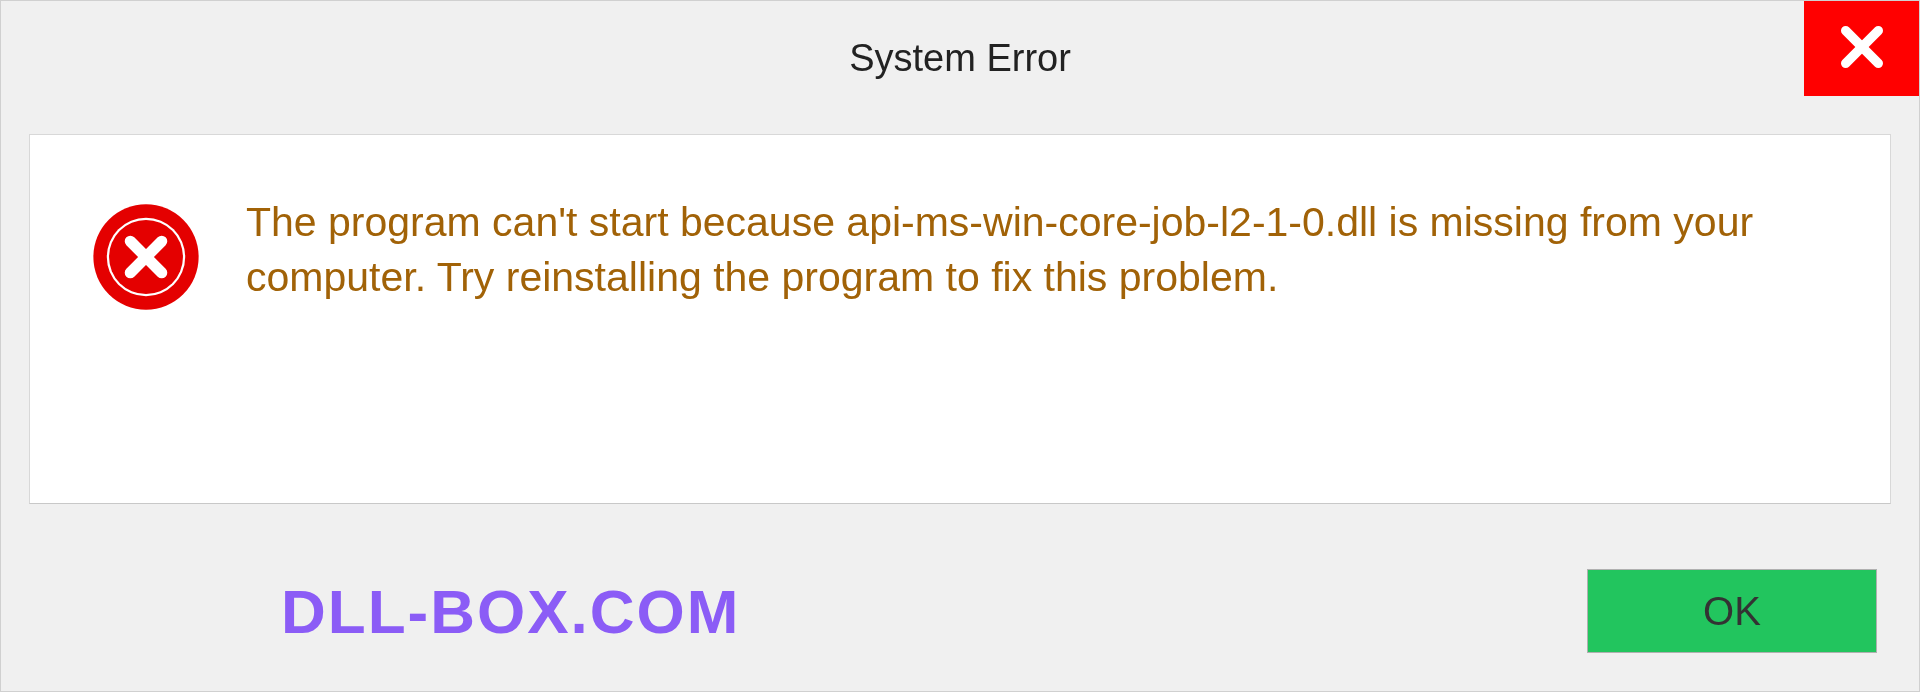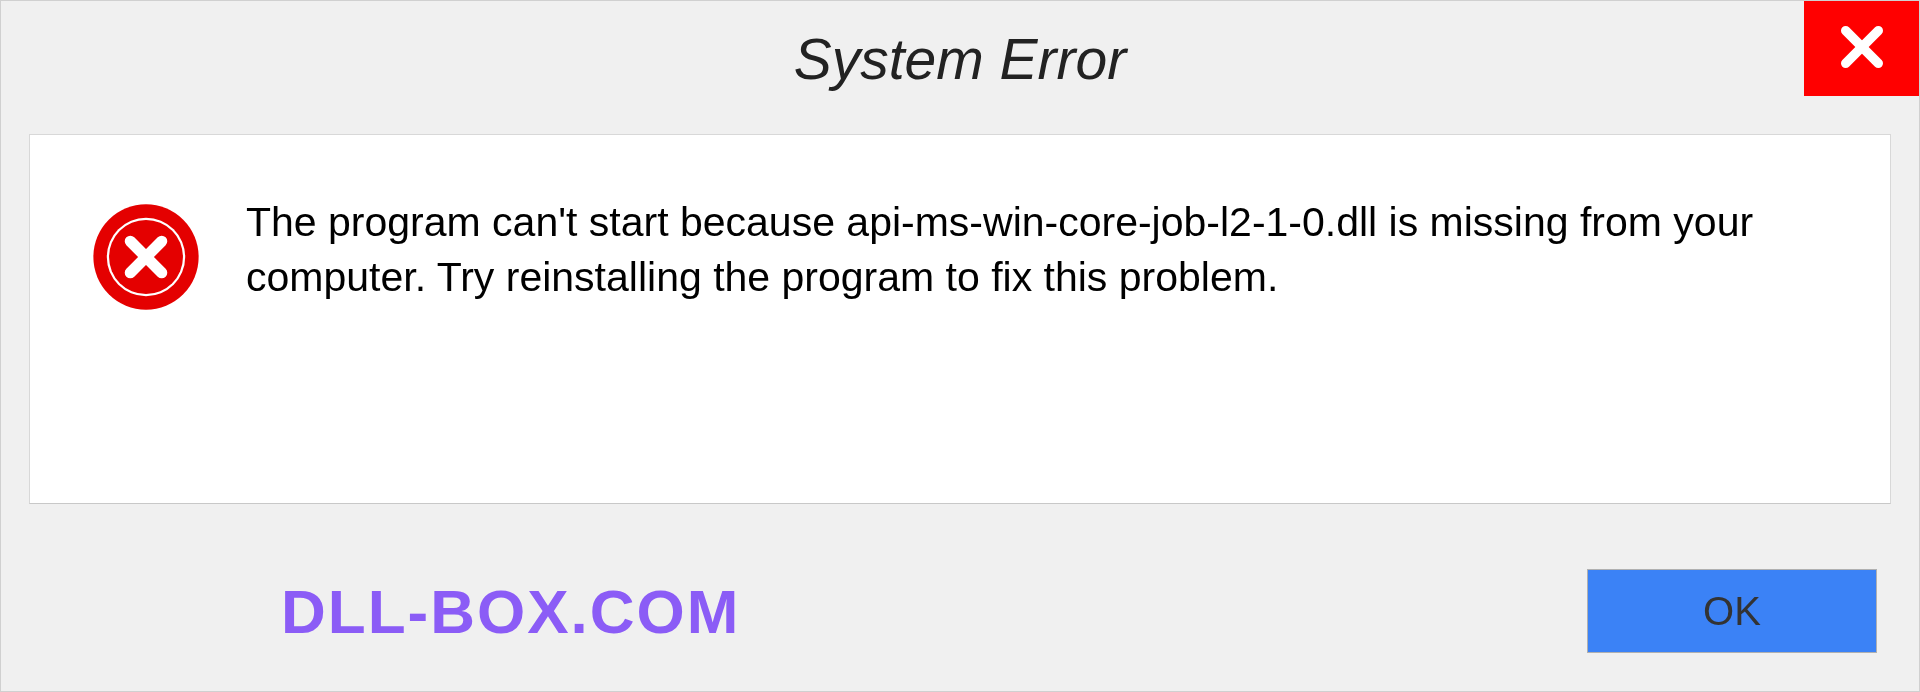--- a/index.html
+++ b/index.html
@@ -22,24 +22,23 @@
       position: relative;
     }
     .titlebar {
       position: relative;
       height: 115px;
       display: flex;
       align-items: center;
       justify-content: center;
     }
     .title-text {
-      font-size: 57px;
+      font-size: 38px;
       color: #222;
       font-weight: normal;
-      font-style: italic;
     }
     .close-button {
       position: absolute;
       top: 0;
       right: 0;
       width: 115px;
       height: 95px;
       background: #ff0000;
       display: flex;
       align-items: center;
@@ -65,21 +64,21 @@
       flex-shrink: 0;
       margin-top: 6px;
     }
     .error-icon svg {
       width: 112px;
       height: 112px;
     }
     .message-text {
       font-size: 41px;
       line-height: 1.35;
-      color: #000000;
+      color: #a16207;
       max-width: 1520px;
     }
     .footer {
       position: absolute;
       bottom: 20px;
       left: 0;
       right: 0;
       padding: 0 40px;
       display: flex;
       align-items: center;
@@ -90,21 +89,21 @@
       margin-left: 240px;
       font-size: 62px;
       font-weight: 900;
       color: #8b5cf6;
       letter-spacing: 2px;
       font-family: Arial, Helvetica, sans-serif;
     }
     .ok-button {
       width: 290px;
       height: 84px;
-      background: #3b82f6;
+      background: #22c55e;
       border: 1px solid #b0b0b0;
       font-size: 40px;
       color: #333;
       cursor: pointer;
       margin-right: 2px;
       display: flex;
       align-items: center;
       justify-content: center;
     }
   </style>

